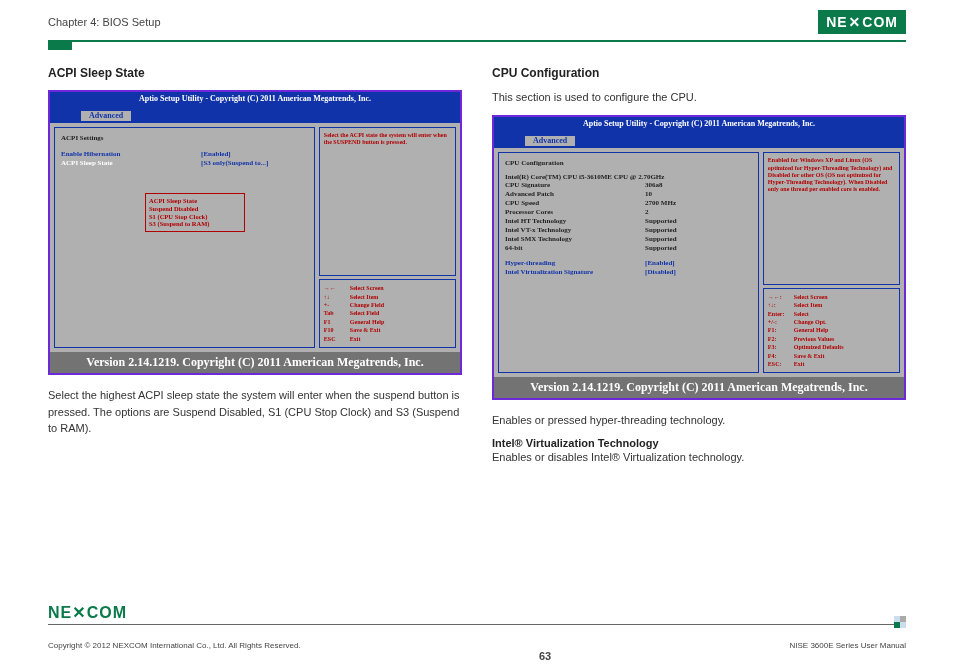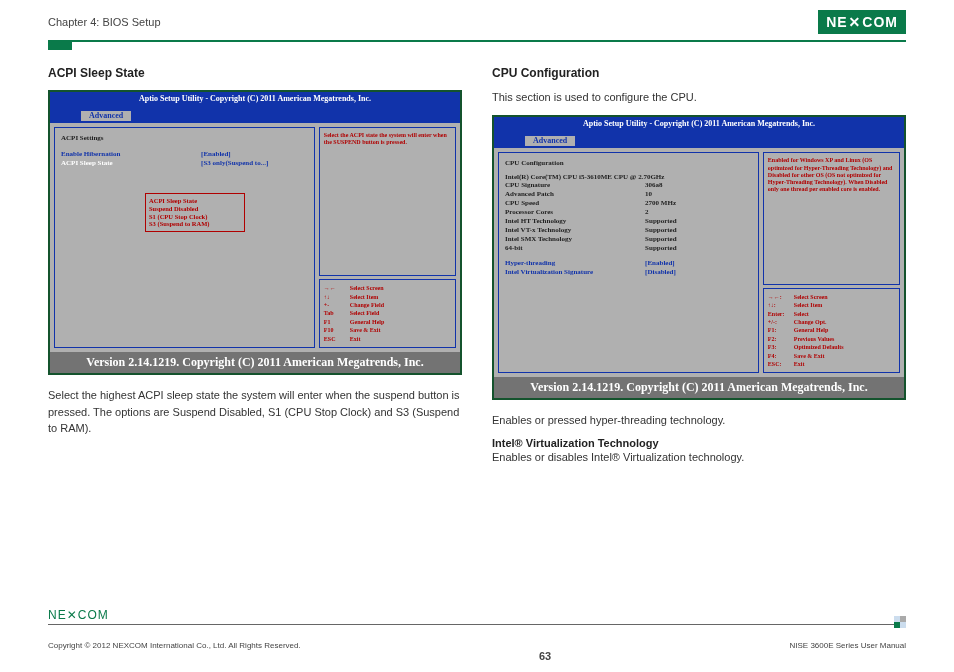--- a/index.html
+++ b/index.html
@@ -54,21 +54,21 @@
     margin-bottom: 10px;
     color: #222;
   }
   .section-subtext {
     font-size: 11px;
     color: #333;
     margin-bottom: 10px;
     line-height: 1.4;
   }
   .bios-panel {
-    border: 2px solid #14532d;
+    border: 2px solid #6d28d9;
     background: #b0b0b0;
     width: 100%;
     margin-bottom: 12px;
     font-family: "Times New Roman", serif;
   }
   .bios-titlebar {
     background: #1133aa;
     color: #fff;
     text-align: center;
     font-size: 8px;
@@ -180,23 +180,23 @@
     margin-bottom: 4px;
   }
   .footer-row {
     display: flex;
     justify-content: space-between;
     align-items: center;
     font-size: 8px;
     color: #444;
   }
   .footer-logo {
-    font-weight: normal;
+    font-weight: bold;
     color: #0a7a4a;
-    font-size: 12px;
+    font-size: 16px;
     letter-spacing: 1px;
     margin-bottom: 2px;
     margin-top: 44px;
   }
   .footer-deco {
     position: absolute;
     right: 0;
     top: -8px;
     display: flex;
     gap: 0;

